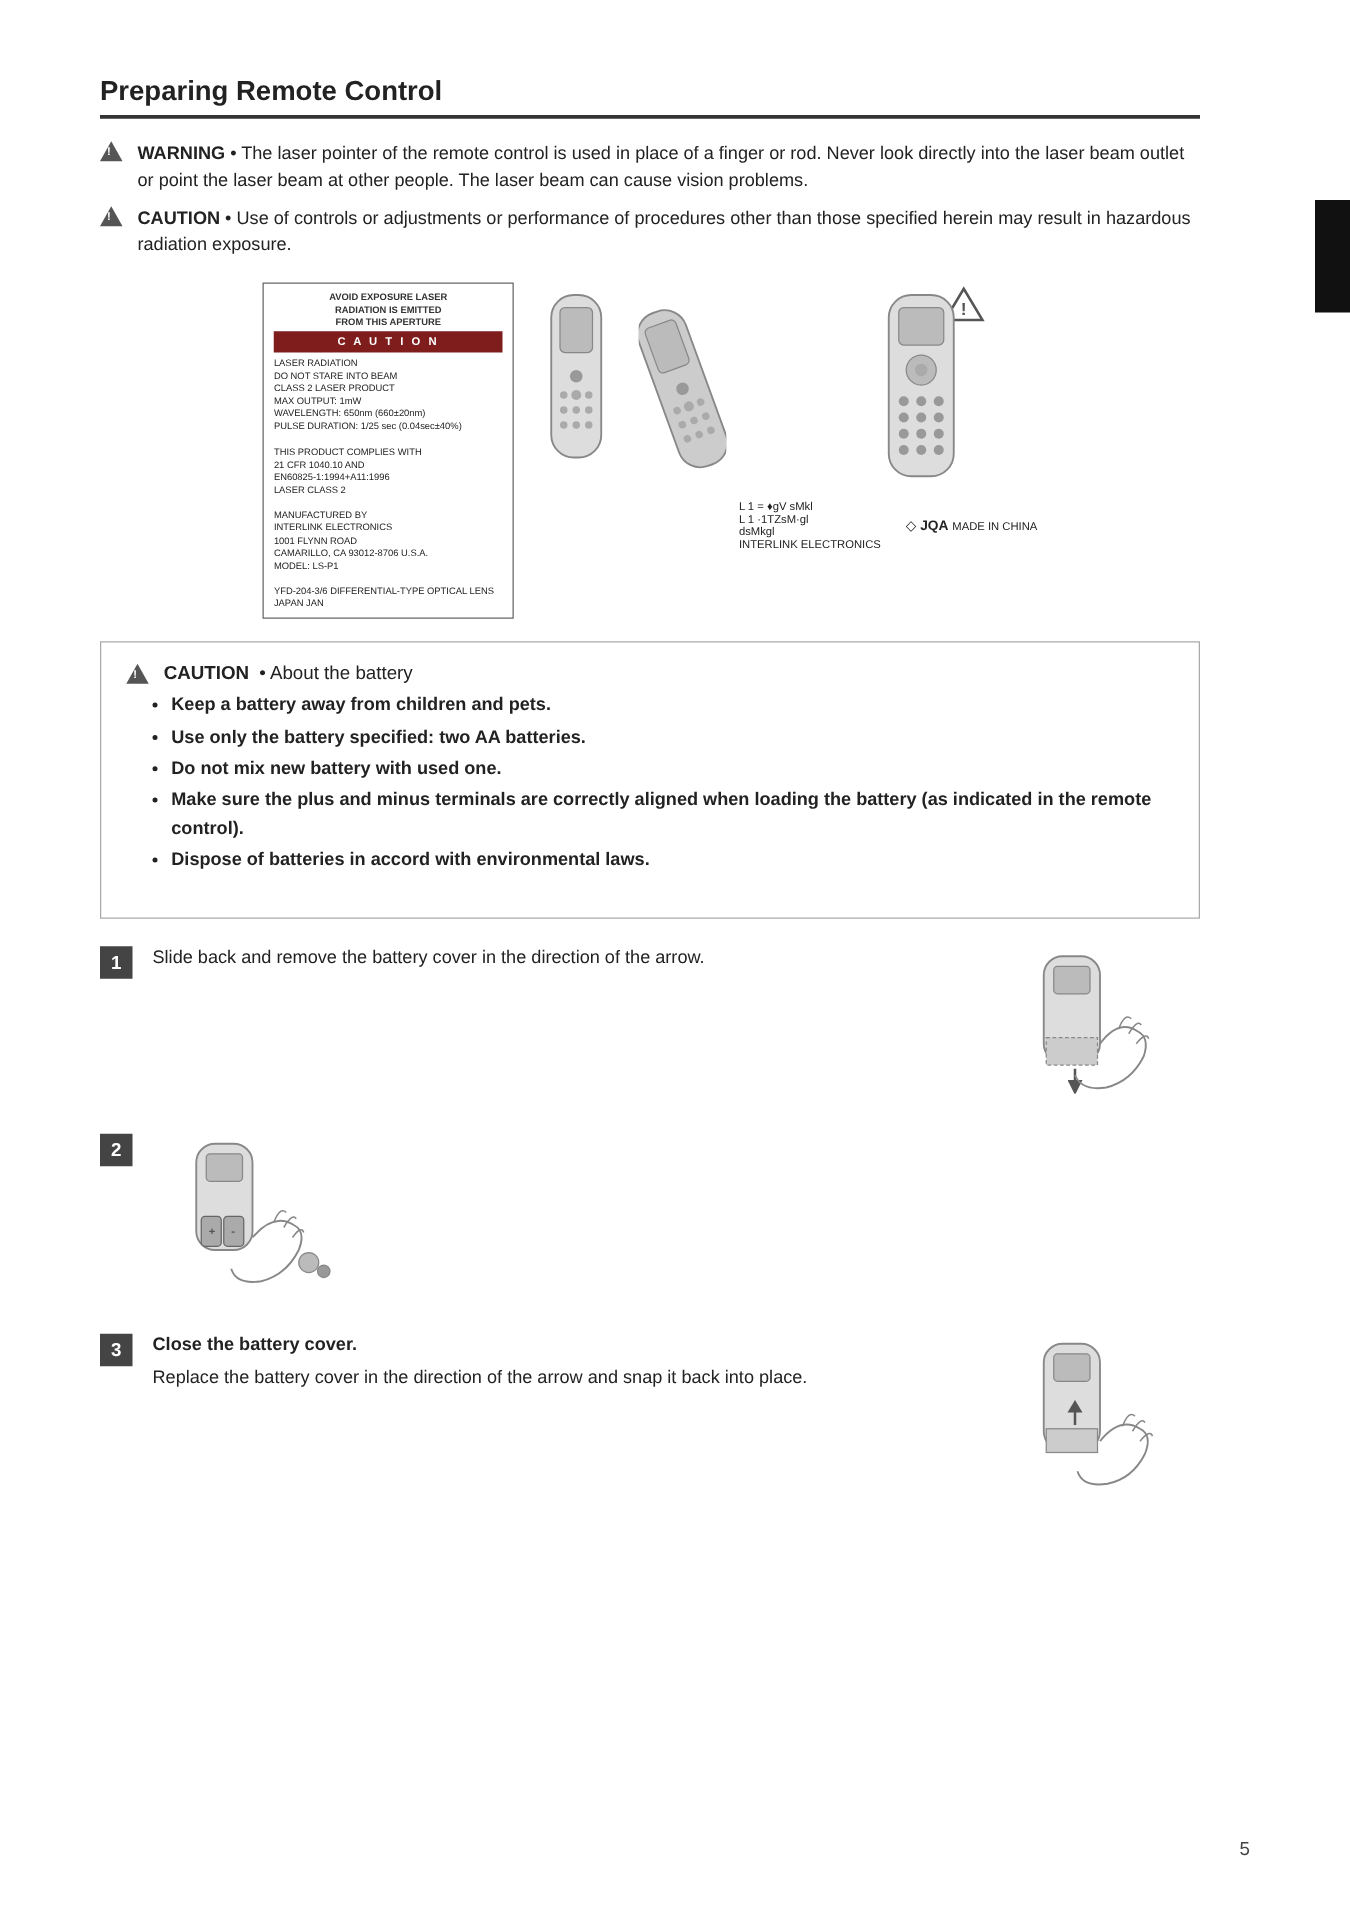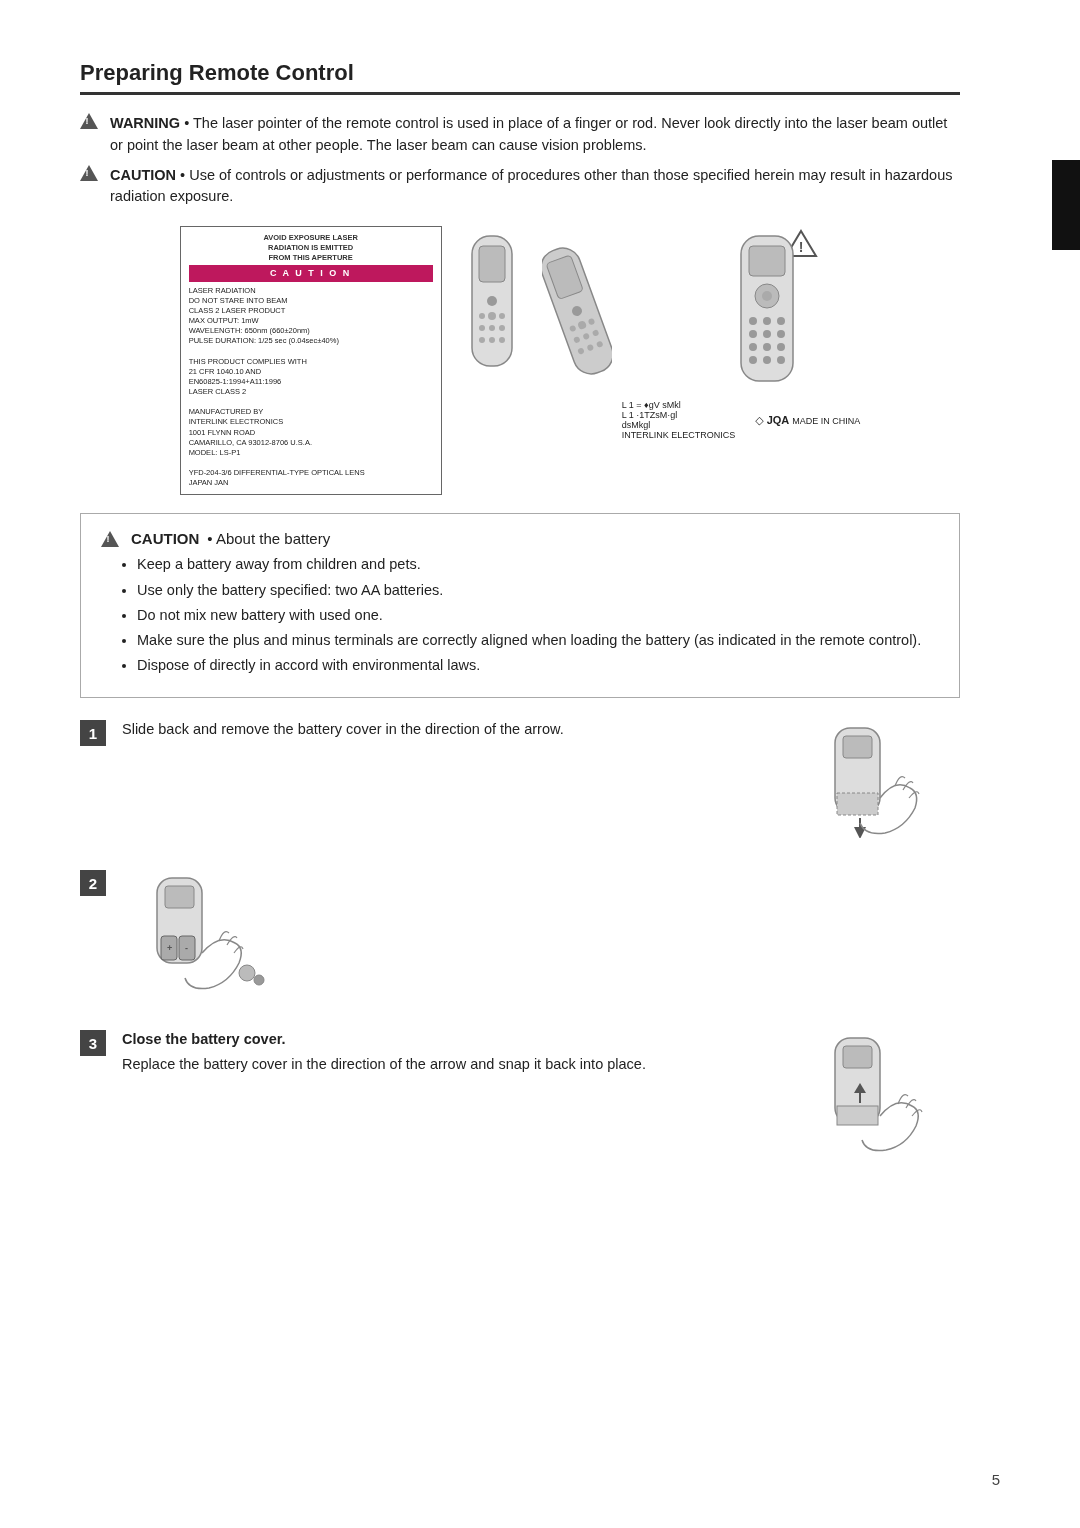--- a/index.html
+++ b/index.html
@@ -61,29 +61,29 @@
       display: flex;
       align-items: flex-start;
       margin: 18px 0;
       gap: 10px;
       justify-content: center;
     }
 
     .label-box {
       border: 1px solid #666;
       padding: 6px 8px;
-      width: 262px;
+      width: 201px;
       font-size: 8.5px;
       line-height: 1.4;
       color: #333;
       flex-shrink: 0;
     }
 
     .label-box .caution-bar {
-      background: #be185d;
+      background: #7f1d1d;
       color: #fff;
       font-weight: bold;
       font-size: 9px;
       letter-spacing: 2px;
       text-align: center;
       padding: 2px 0;
       margin-bottom: 4px;
     }
 
     .label-box .label-line {
@@ -95,21 +95,22 @@
     .caution-title-row {
       display: flex;
       align-items: center;
       gap: 8px;
       margin-bottom: 6px;
     }
 
     .bullet-list {
       list-style: disc;
       padding-left: 36px;
-      margin-bottom: 4px;
+      margin-bottom: 18px;
+      font-weight: bold;
     }
 
     .bullet-list li {
       font-size: 14.5px;
       line-height: 1.6;
       margin-bottom: 2px;
     }
 
     
     .steps-section {
@@ -330,21 +331,21 @@
     <div class="caution-title-row">
       <span class="tri"></span>
       <strong>CAUTION</strong>
       <span> • <span>About the battery</span></span>
     </div>
     <ul class="bullet-list">
       <li>Keep a battery away from children and pets.</li>
       <li>Use only the battery specified: two AA batteries.</li>
       <li>Do not mix new battery with used one.</li>
       <li>Make sure the plus and minus terminals are correctly aligned when loading the battery (as indicated in the remote control).</li>
-      <li>Dispose of directly in accord with environmental laws.</li>
+      <li>Dispose of batteries in accord with environmental laws.</li>
     </ul>
   </div>
 
   <div class="steps-section">
 
     <div class="step-row">
       <div class="step-number">1</div>
       <div class="step-content">
         <p>Slide back and remove the battery cover in the direction of the arrow.</p>
       </div>

